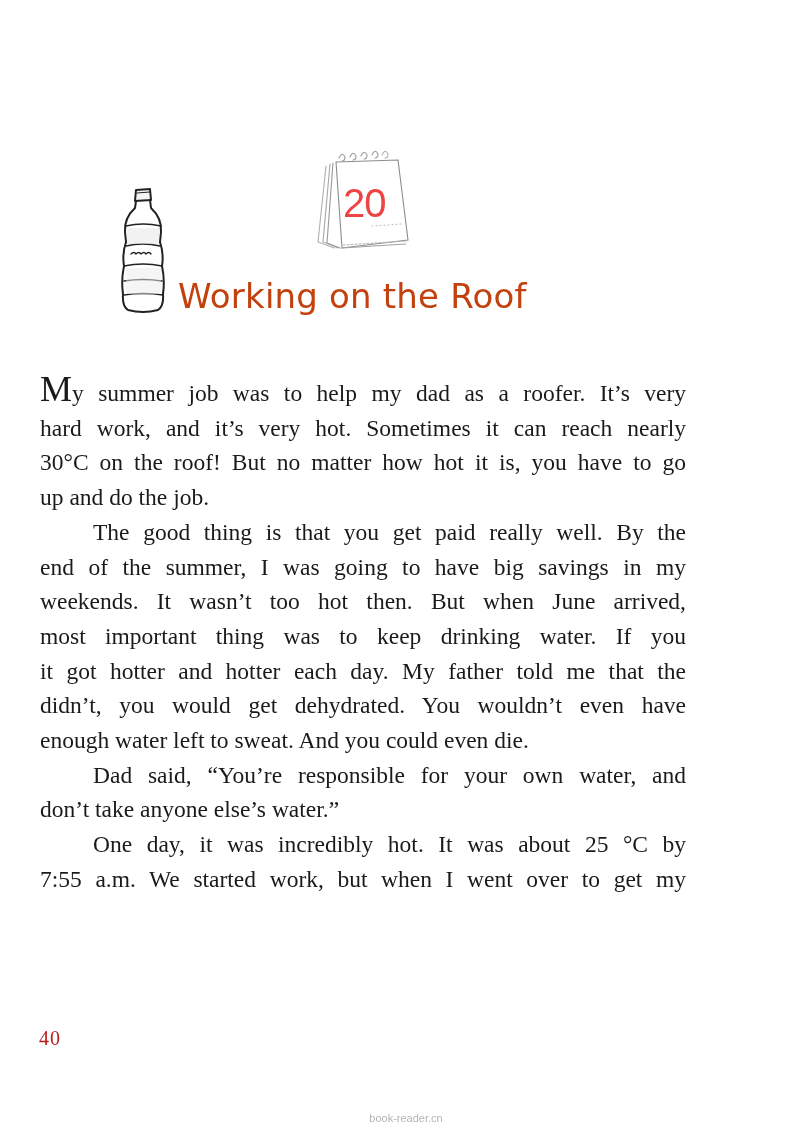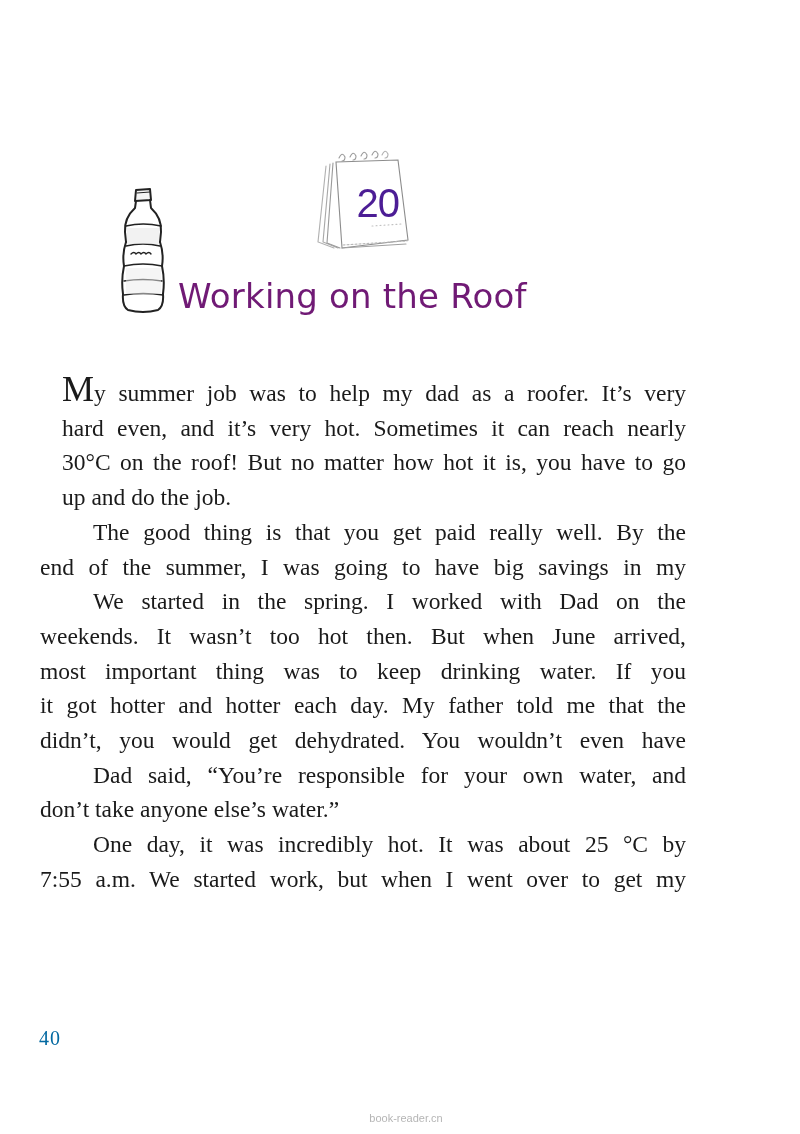--- a/index.html
+++ b/index.html
@@ -26,42 +26,42 @@
       top: 144px;
       width: 106px;
       height: 112px;
     }
     .calendar svg { position: absolute; left: 0; top: 0; }
     .chapter-number {
       position: absolute;
       left: 343px;
       top: 179px;
       width: 56px;
-      text-align: right;
+      text-align: left;
       font-family: "Liberation Sans", sans-serif;
       font-size: 40px;
       line-height: 48px;
-      color: #4c1d95;
+      color: #ef4444;
       letter-spacing: -1px;
     }
     .bottle {
       position: absolute;
       left: 116px;
       top: 184px;
       width: 56px;
       height: 132px;
     }
     .chapter-title {
       position: absolute;
       left: 178px;
       top: 272px;
       font-family: "DejaVu Sans", sans-serif;
       font-size: 34px;
       line-height: 48px;
-      color: #701a75;
+      color: #c2410c;
       font-weight: normal;
       letter-spacing: 0.2px;
       margin: 0;
       white-space: nowrap;
     }
     
     .body-text {
       position: absolute;
       left: 40px;
       top: 376px;
@@ -69,42 +69,42 @@
       font-family: "Liberation Serif", serif;
       font-size: 23.5px;
       line-height: 34.7px;
       color: #1a1a1a;
       text-align: justify;
     }
     .para {
       margin: 0;
       text-indent: 53px;
     }
-    .para.first { text-indent: 0; margin-left: 22px; }
+    .para.first { text-indent: 0; }
     .drop-cap {
       font-size: 36px;
       line-height: 20px;
     }
     .line {
       display: block;
       text-align: justify;
       text-align-last: justify;
       white-space: nowrap;
     }
     .line.last {
       text-align-last: left;
     }
     .line.indent { padding-left: 53px; }
     .page-number {
       position: absolute;
       left: 39px;
       top: 1027px;
       font-family: "Liberation Serif", serif;
       font-size: 20px;
-      color: #0369a1;
+      color: #b91c1c;
       letter-spacing: 1px;
     }
     .watermark {
       position: absolute;
       left: 0;
       width: 800px;
       top: 1112px;
       text-align: center;
       font-family: "Liberation Sans", sans-serif;
       font-size: 11px;
@@ -165,36 +165,36 @@
       <rect x="10" y="84" width="35" height="26" fill="#ececec" opacity="0.5"></rect>
     </svg>
   </div>
 
   <h1 class="chapter-title">Working on the Roof</h1>
 
   <div class="body-text">
 
     <p class="para first">
       <span class="line"><span class="drop-cap">M</span><span>y summer job was to help my dad as a roofer. It’s very</span></span>
-      <span class="line">hard even, and it’s very hot. Sometimes it can reach nearly</span>
+      <span class="line">hard work, and it’s very hot. Sometimes it can reach nearly</span>
       <span class="line">30°C on the roof! But no matter how hot it is, you have to go</span>
       <span class="line last">up and do the job.</span>
     </p>
 
     <p class="para" style="text-indent:0">
       <span class="line indent">The good thing is that you get paid really well. By the</span>
       <span class="line">end of the summer, I was going to have big savings in my</span>
     </p>
 
     <p class="para" style="text-indent:0">
-      <span class="line indent">We started in the spring. I worked with Dad on the</span>
       <span class="line">weekends. It wasn’t too hot then. But when June arrived,</span>
       <span class="line">most important thing was to keep drinking water. If you</span>
       <span class="line">it got hotter and hotter each day. My father told me that the</span>
       <span class="line">didn’t, you would get dehydrated. You wouldn’t even have</span>
+      <span class="line last">enough water left to sweat. And you could even die.</span>
     </p>
 
     <p class="para" style="text-indent:0">
       <span class="line indent">Dad said, “You’re responsible for your own water, and</span>
       <span class="line last">don’t take anyone else’s water.”</span>
     </p>
 
     <p class="para" style="text-indent:0">
       <span class="line indent">One day, it was incredibly hot. It was about 25 °C by</span>
       <span class="line">7:55 a.m. We started work, but when I went over to get my</span>

